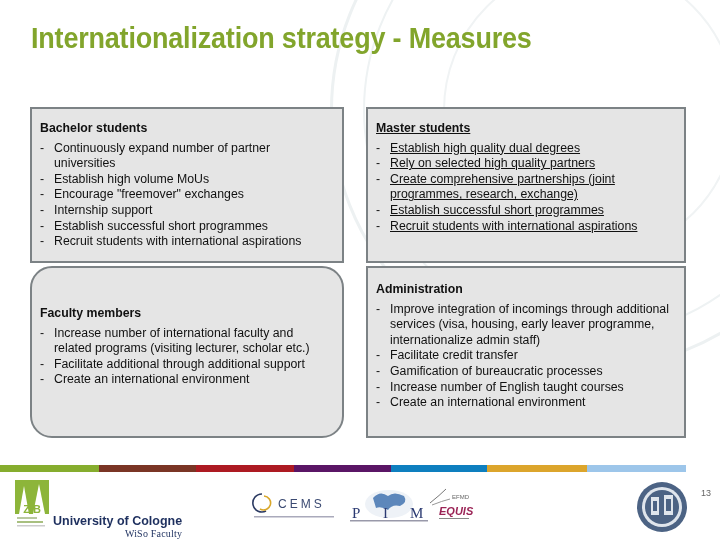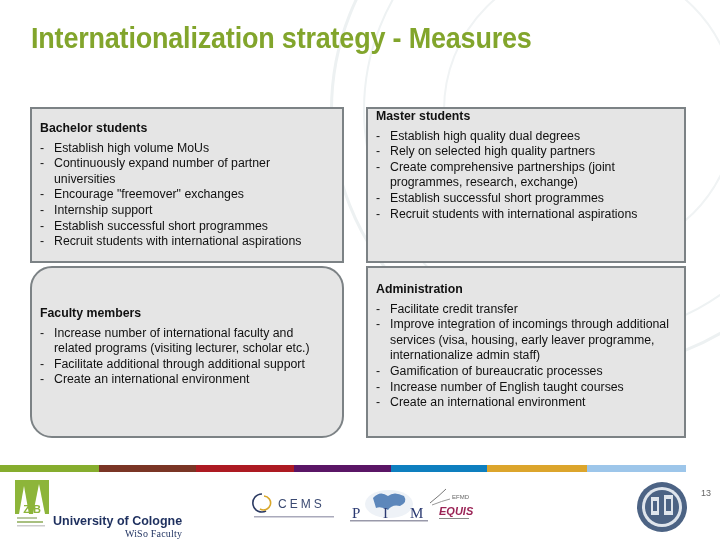--- a/index.html
+++ b/index.html
@@ -7,43 +7,43 @@
   .seal-bg{position:absolute;left:330px;top:-150px;width:520px;height:520px;border-radius:50%;border:3px solid #edf1f2;box-sizing:border-box;}
   .seal-bg::before{content:"";position:absolute;left:30px;top:30px;right:30px;bottom:30px;border-radius:50%;border:2px solid #eef2f3;}
   .seal-bg::after{content:"";position:absolute;left:110px;top:110px;right:110px;bottom:110px;border-radius:50%;border:2px solid #f0f3f4;}
   .title{position:absolute;left:31px;top:22px;font-size:29px;font-weight:bold;color:#82a52c;letter-spacing:-0.2px;transform:scaleX(0.93);transform-origin:left;white-space:nowrap;}
   .box{position:absolute;background:#e5e5e5;border:2px solid #7c8285;box-sizing:border-box;padding:0 8px;font-size:12.3px;line-height:15.6px;}
   .box h3{margin:0 0 4px 0;font-size:12.3px;font-weight:bold;}
   .box ul{list-style:none;margin:0;padding:0;}
   .box li{position:relative;padding-left:14px;}
   .box li::before{content:"-";position:absolute;left:0;}
   #b1{left:30px;top:107px;width:314px;height:156px;padding-top:12px;}
-  #b2{left:366px;top:107px;width:320px;height:156px;}
+  #b2{left:366px;top:107px;width:320px;height:156px;padding-top:12px;text-decoration:underline;}
   #b3{left:30px;top:266px;width:314px;height:172px;padding-top:38px;border-radius:22px;}
   #b4{left:366px;top:266px;width:320px;height:172px;padding-top:14px;}
   .bar{position:absolute;top:465px;height:7px;}
   .footer-text{position:absolute;left:53px;top:514px;text-align:right;}
   .uni{font-size:12.5px;font-weight:bold;color:#1d2f5e;}
   .sub{font-size:10px;color:#1d2f5e;line-height:12.5px;letter-spacing:0.2px;font-family:Liberation Serif, serif;}
   .zib{position:absolute;left:15px;top:480px;width:34px;height:48px;}
   .logo{position:absolute;}
   .pagenum{position:absolute;left:701px;top:488px;font-size:9px;color:#666;}
 </style>
 </head>
 <body>
 
 <div class="seal-bg"></div>
 
 <div class="title">Internationalization strategy - Measures</div>
 
 <div class="box" id="b1">
   <h3>Bachelor students</h3>
   <ul>
+      <li>Continuously expand number of partner universities</li>
       <li>Establish high volume MoUs</li>
-      <li>Continuously expand number of partner universities</li>
       <li>Encourage "freemover" exchanges</li>
       <li>Internship support</li>
       <li>Establish successful short programmes</li>
       <li>Recruit students with international aspirations</li>
     </ul>
 </div>
 
 <div class="box" id="b2">
   <h3>Master students</h3>
   <ul>
@@ -60,22 +60,22 @@
   <ul>
       <li>Increase number of international faculty and related programs (visiting lecturer, scholar etc.)</li>
       <li>Facilitate additional through additional support</li>
       <li>Create an international environment</li>
     </ul>
 </div>
 
 <div class="box" id="b4">
   <h3>Administration</h3>
   <ul>
+      <li>Improve integration of incomings through additional services (visa, housing, early leaver programme, internationalize admin staff)</li>
       <li>Facilitate credit transfer</li>
-      <li>Improve integration of incomings through additional services (visa, housing, early leaver programme, internationalize admin staff)</li>
       <li>Gamification of bureaucratic processes</li>
       <li>Increase number of English taught courses</li>
       <li>Create an international environment</li>
     </ul>
 </div>
 
 <div id="colorbar">
     <div class="bar" style="left: 0px; width: 99px; background: rgb(134, 173, 46);"></div>
     <div class="bar" style="left: 99px; width: 97px; background: rgb(122, 53, 37);"></div>
     <div class="bar" style="left: 196px; width: 98px; background: rgb(173, 26, 34);"></div>

